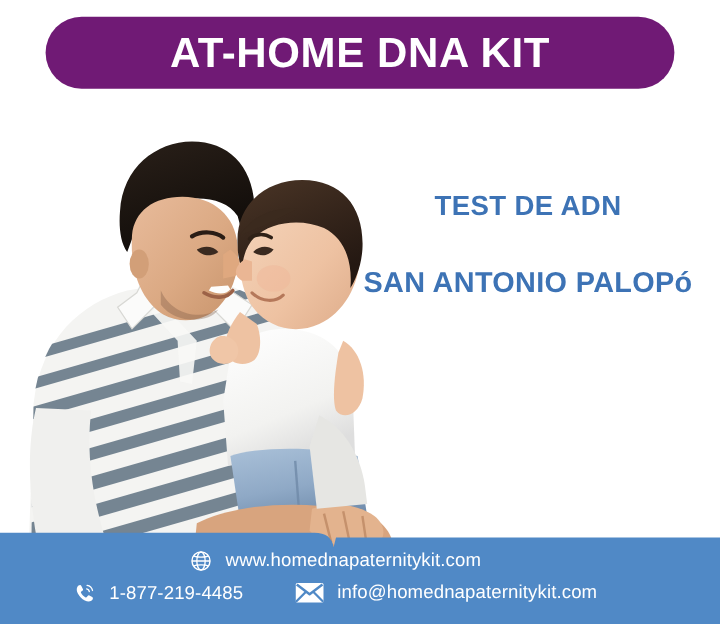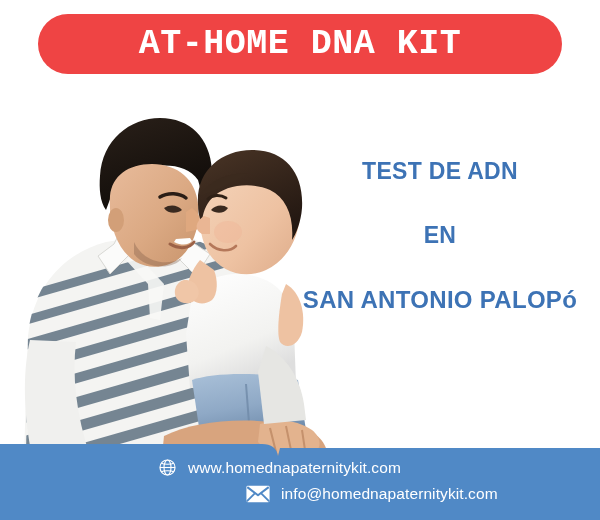--- a/index.html
+++ b/index.html
@@ -21,27 +21,26 @@
     overflow: hidden;
   }
 
   
   .header-pill {
     position: absolute;
     left: 38px;
     top: 14px;
     width: 524px;
     height: 60px;
-    background: #ef4444;
+    background: #701a75;
     border-radius: 32px;
     display: flex;
     align-items: center;
     justify-content: center;
     box-sizing: border-box;
-    font-family: Liberation Mono, monospace;
   }
   .header-pill-title {
     color: #ffffff;
     font-size: 35px;
     font-weight: bold;
     letter-spacing: 0.5px;
     line-height: 1;
     white-space: nowrap;
   }
 
@@ -262,21 +261,20 @@
         <path d="M272 342 L277 366" stroke="#c5916c" stroke-width="2" fill="none"></path>
         <path d="M288 346 L291 366" stroke="#c5916c" stroke-width="2" fill="none"></path>
 
         <path d="M252 262 C272 272 286 294 290 320 L292 336 L250 340 L244 288 Z" fill="#e6e6e3"></path>
       </g>
     </svg>
   </div>
 
   <div class="headline-block">
     <div class="headline-line l1">TEST DE ADN</div>
-    <div class="headline-line l2">EN</div>
     <div class="headline-line l3">SAN ANTONIO PALOPó</div>
   </div>
 
   <div class="footer-band">
     <svg class="footer-shape" viewBox="0 0 600 90" preserveAspectRatio="none" xmlns="http://www.w3.org/2000/svg">
       <path d="M0 14 L262 14 Q276 14 278 26 L280 18 Q282 18 290 18 L600 18 L600 90 L0 90 Z" fill="#5089c6"></path>
     </svg>
 
     <div class="footer-content">
 
@@ -286,20 +284,36 @@
             <circle cx="12" cy="12" r="9.5" fill="none" stroke="#ffffff" stroke-width="1.5"></circle>
             <ellipse cx="12" cy="12" rx="4.4" ry="9.5" fill="none" stroke="#ffffff" stroke-width="1.4"></ellipse>
             <line x1="2.5" y1="12" x2="21.5" y2="12" stroke="#ffffff" stroke-width="1.4"></line>
             <path d="M4.3 6.6 C7 8.3 17 8.3 19.7 6.6" fill="none" stroke="#ffffff" stroke-width="1.3"></path>
             <path d="M4.3 17.4 C7 15.7 17 15.7 19.7 17.4" fill="none" stroke="#ffffff" stroke-width="1.3"></path>
           </svg>
         </span>
         <span class="f-text">www.homednapaternitykit.com</span>
       </div>
 
+      <div class="f-row row2a">
+        <span class="f-icon">
+          <svg width="19" height="19" viewBox="0 0 24 24" xmlns="http://www.w3.org/2000/svg">
+            <path d="M7.6 3.2 C6.3 3 5.2 3.8 4.5 5 C3.3 7 3.6 9.6 4.9 12.2
+                     C6.4 15.3 9.1 18 12.2 19.5 C14.7 20.7 17.2 20.9 19 19.8
+                     C20.2 19.1 21 18 20.7 16.7 C20.6 16.1 20.1 15.7 19.5 15.4
+                     L17 14.2 C16.3 13.9 15.6 14.1 15.2 14.7 L14.3 15.9
+                     C14 16.3 13.5 16.4 13.1 16.2 C11 15.1 9.3 13.4 8.2 11.3
+                     C8 10.9 8.1 10.4 8.5 10.1 L9.7 9.2 C10.3 8.8 10.5 8.1 10.2 7.4
+                     L9 4.9 C8.7 4.3 8.3 3.8 7.6 3.2 Z" fill="#ffffff"></path>
+            <path d="M14.6 3.6 C17.4 4 19.7 6.1 20.3 8.9" fill="none" stroke="#ffffff" stroke-width="1.4" stroke-linecap="round"></path>
+            <path d="M14.2 7.2 C15.6 7.5 16.7 8.6 17 10" fill="none" stroke="#ffffff" stroke-width="1.4" stroke-linecap="round"></path>
+          </svg>
+        </span>
+        <span class="f-text">1-877-219-4485</span>
+      </div>
 
       <div class="f-row row2b">
         <span class="f-icon">
           <svg width="24" height="18" viewBox="0 0 28 20" xmlns="http://www.w3.org/2000/svg">
             <rect x="0.5" y="0.5" width="27" height="19" rx="1.5" fill="#ffffff"></rect>
             <path d="M1.5 2 L14 11.5 L26.5 2" fill="none" stroke="#5089c6" stroke-width="2.4" stroke-linejoin="round"></path>
             <path d="M1.5 18 L10 9.5 M26.5 18 L18 9.5" fill="none" stroke="#5089c6" stroke-width="2.2" stroke-linecap="round"></path>
           </svg>
         </span>
         <span class="f-text">info@homednapaternitykit.com</span>

